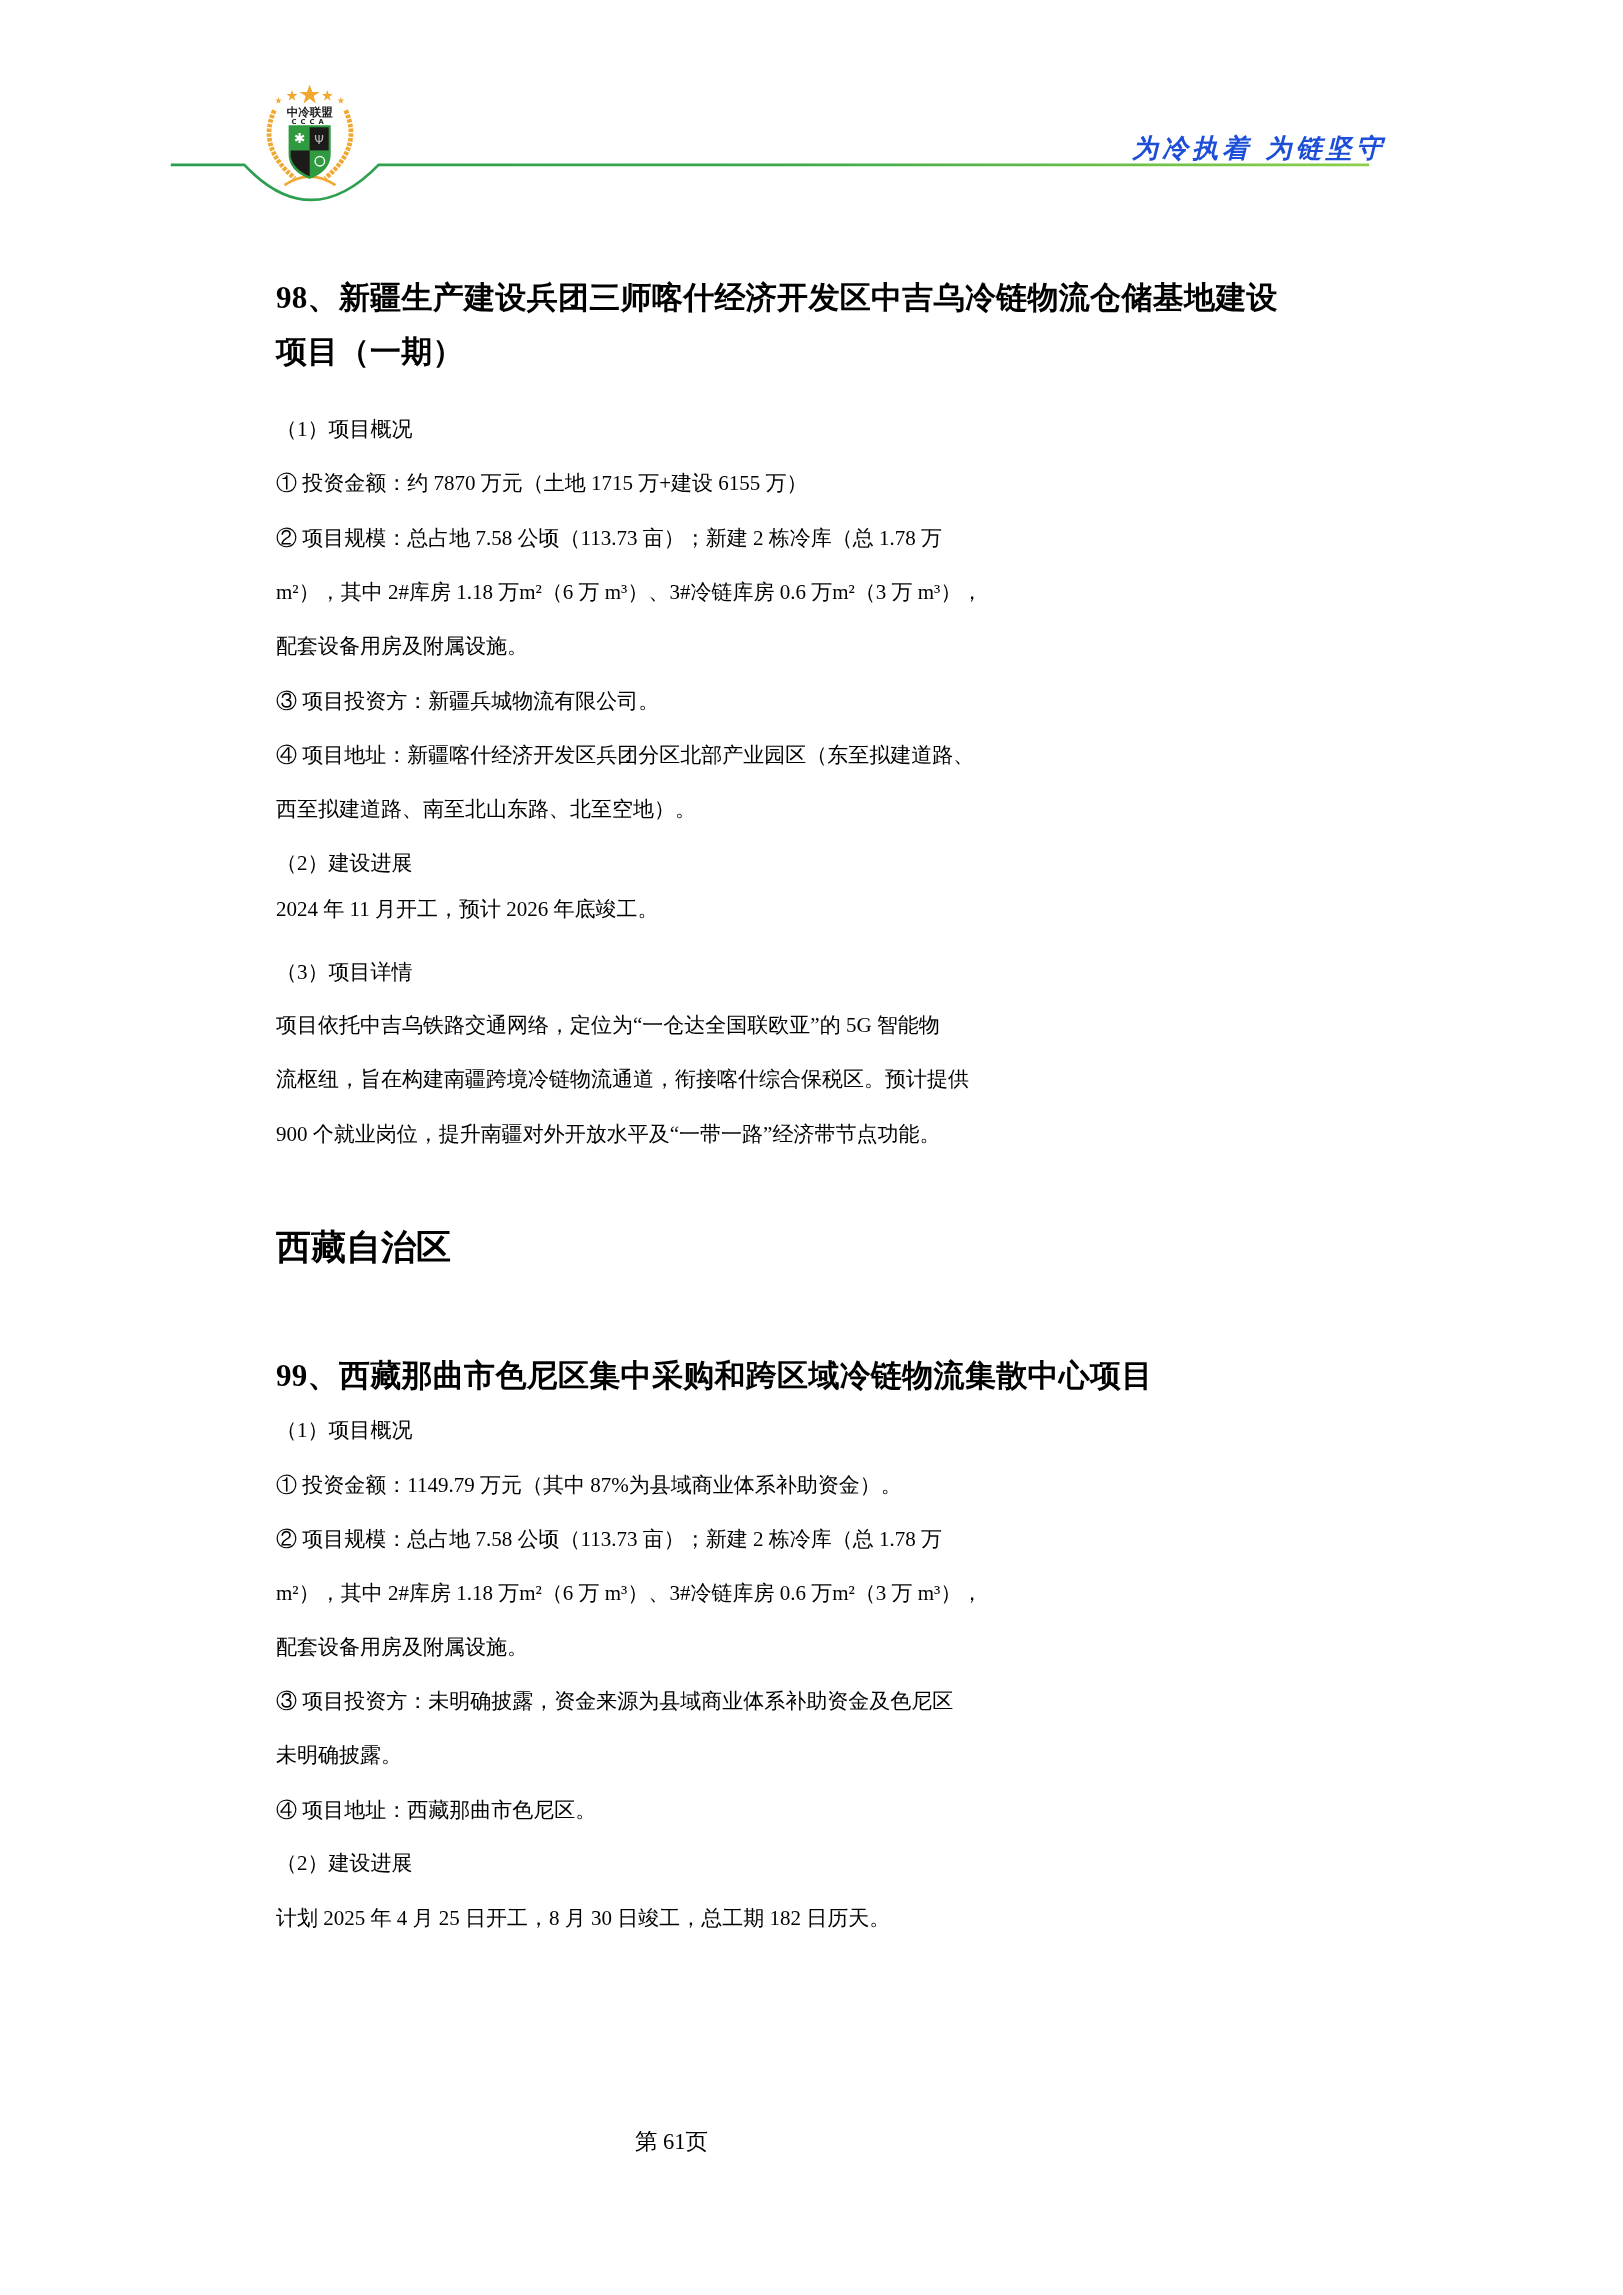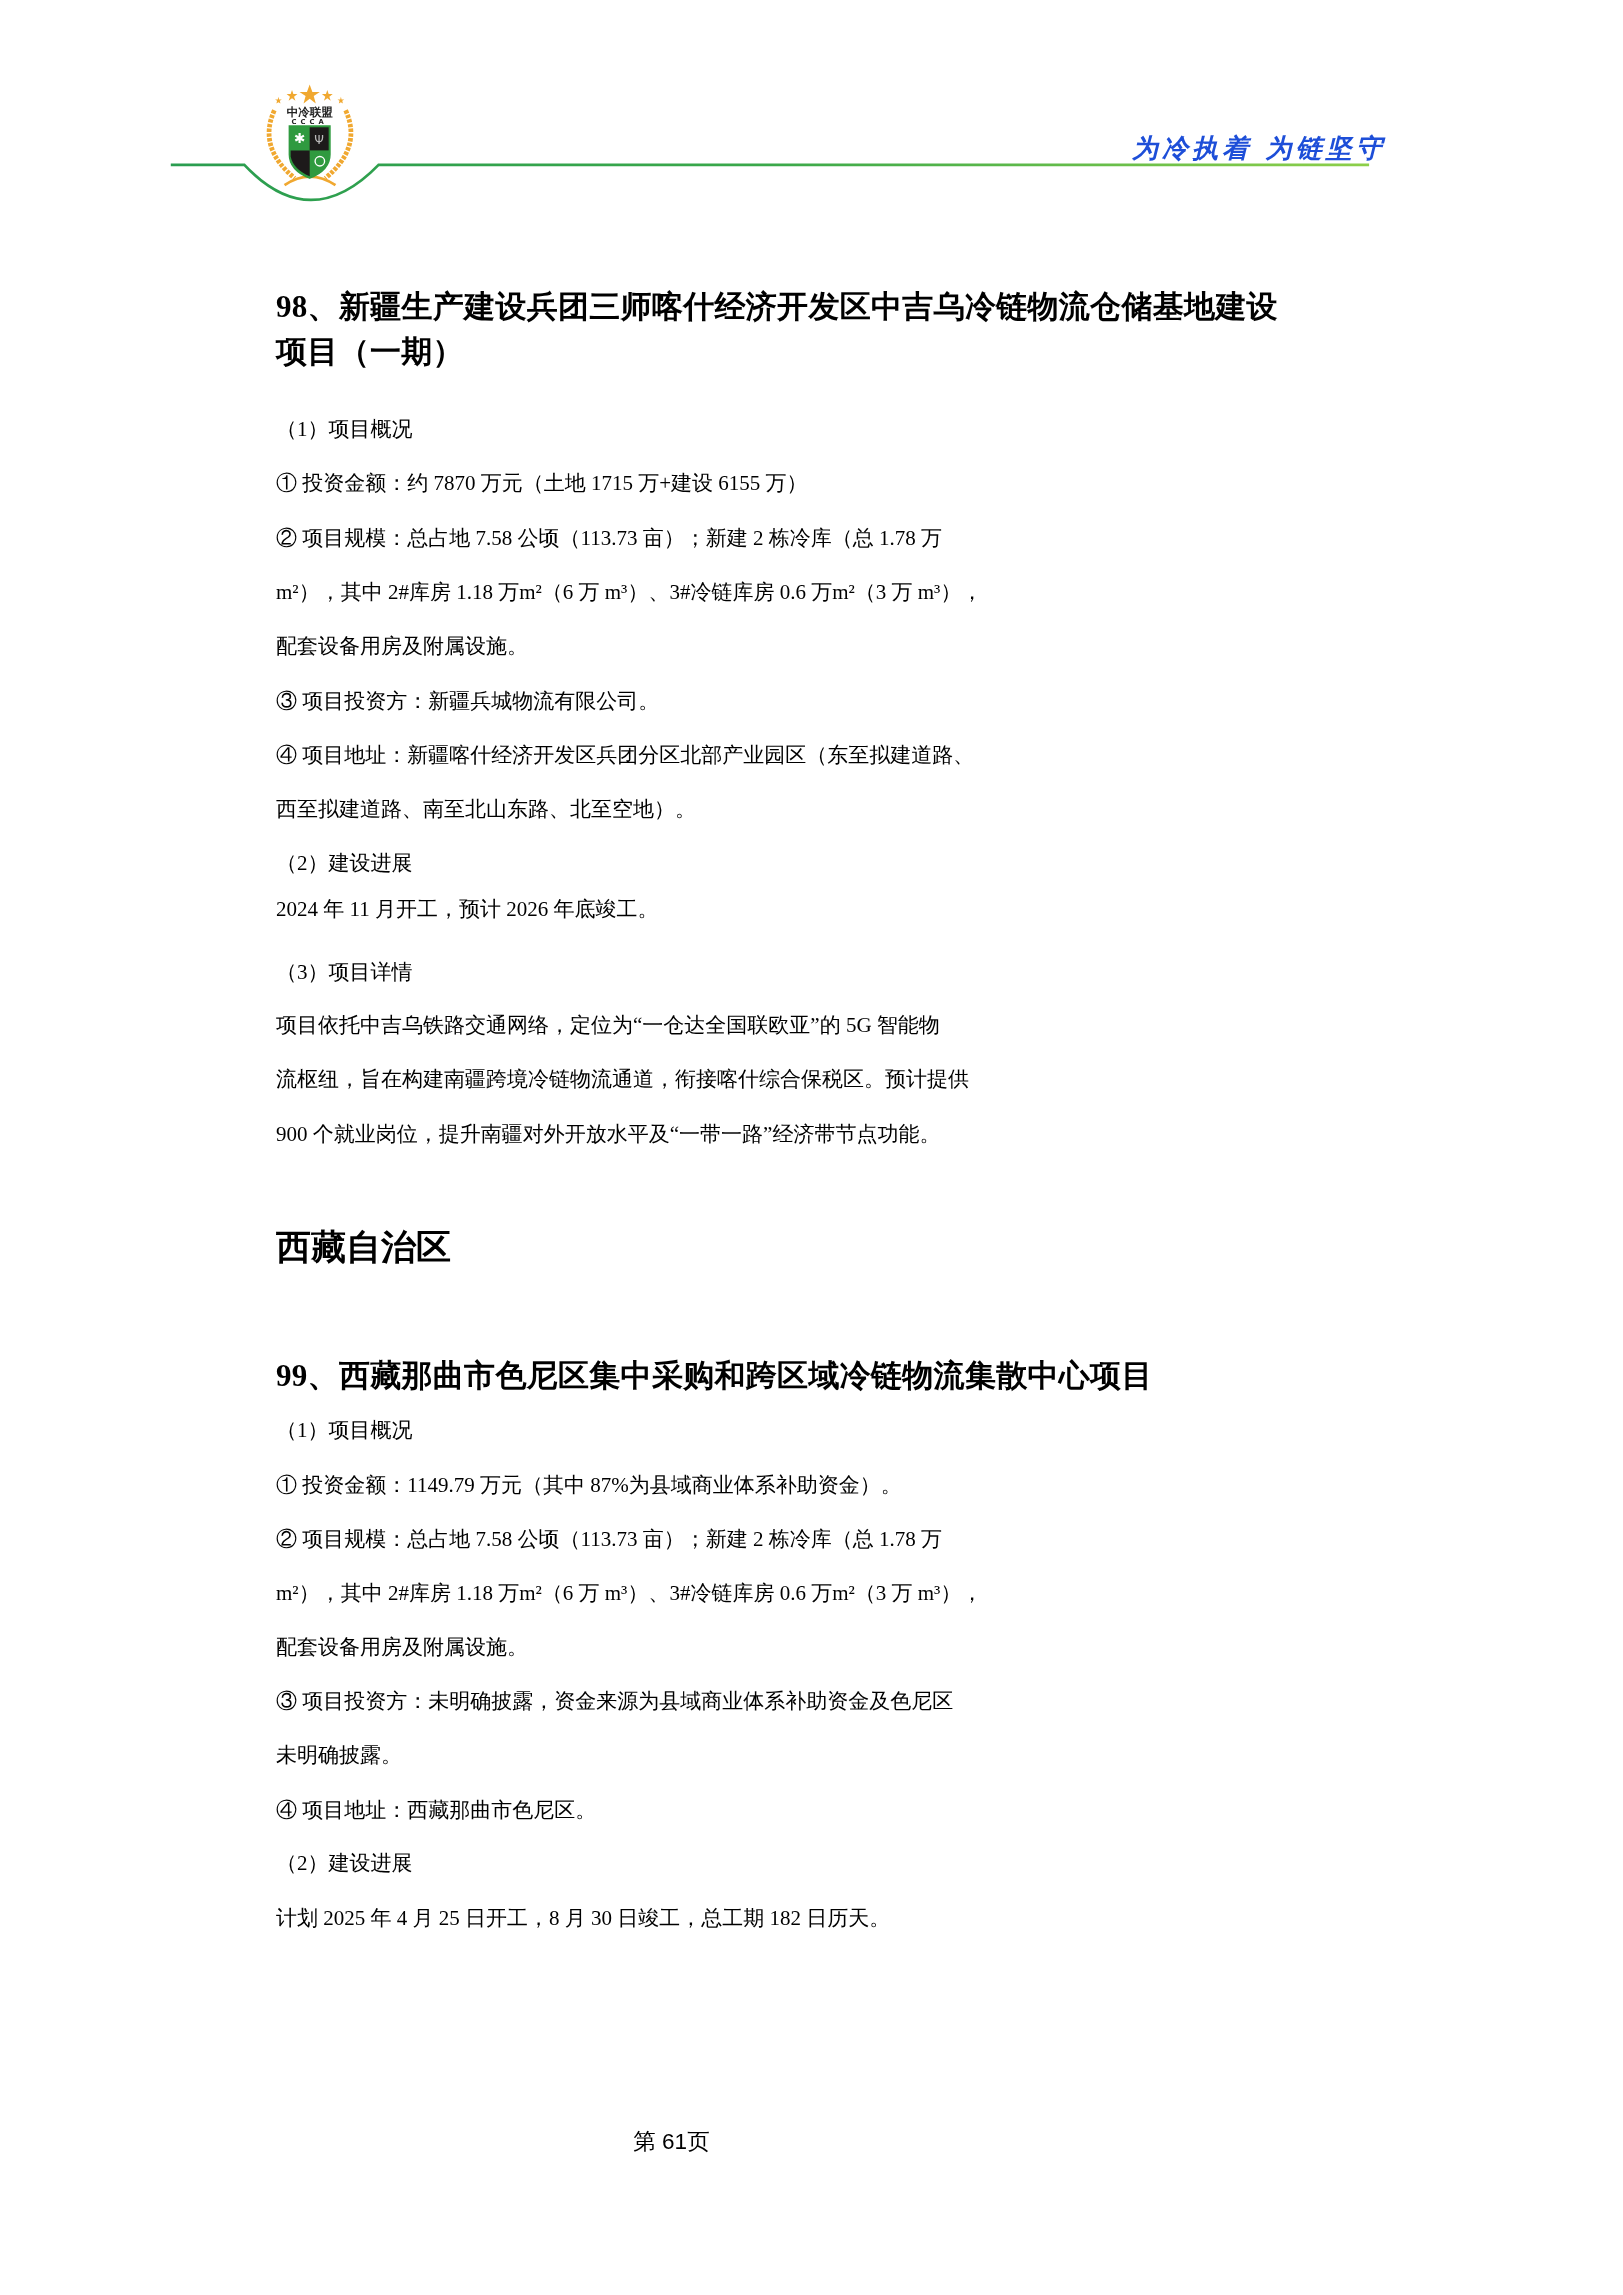--- a/index.html
+++ b/index.html
@@ -6,21 +6,21 @@
   body { width: 1623px; height: 2295px; position: relative; overflow: hidden;
          font-family: "Liberation Serif", "DejaVu Serif", serif; color: #000; }
   .header-line { position: absolute; left: 0; top: 0; width: 1623px; height: 218px; }
   .logo { position: absolute; left: 254px; top: 83px; width: 112px; height: 109px; }
   .slogan { position: absolute; left: 1132px; top: 131px; font-family: "DejaVu Sans", sans-serif;
             font-weight: bold; font-style: italic; font-size: 26px; letter-spacing: 4.1px; color: #1d4ed8; white-space: nowrap; }
   .line { position: absolute; left: 276px; white-space: nowrap; font-size: 21px; line-height: 35px; }
   .h { font-weight: bold; font-size: 31px; letter-spacing: 0.3px; }
   .region { font-weight: bold; font-size: 35px; line-height: 41px; text-align: center; }
   .page-num { position: absolute; left: 0; width: 1343px; top: 2126px; text-align: center;
-              font-family: Liberation Sans, sans-serif; font-size: 22.5px; }
+              font-family: Liberation Serif, serif; font-size: 22.5px; }
   .page-num b { font-weight: normal; }
 </style>
 </head>
 <body>
 
 <svg class="header-line" viewBox="0 0 2381 320">
   <defs>
     <linearGradient id="g1" x1="0" x2="1">
       <stop offset="0" stop-color="#2a9d50"></stop>
       <stop offset="0.5" stop-color="#3aa84a"></stop>
@@ -50,21 +50,21 @@
   <path d="M52 63 L112 63 L112 105 Q112 128 82 140 Q52 128 52 105 Z" fill="#2f9a3f" stroke="#2f9a3f" stroke-width="2"></path>
   <rect x="82" y="65" width="28" height="34" fill="#1d1a1a"></rect>
   <path d="M54 99 L82 99 L82 137 Q58 127 54 108 Z" fill="#1d1a1a"></path>
   <text x="67" y="88" text-anchor="middle" font-size="20" fill="#fff" font-family="DejaVu Sans, sans-serif">✱</text>
   <text x="96" y="90" text-anchor="middle" font-size="18" fill="#bbb" font-family="DejaVu Sans, sans-serif">Ψ</text>
   <circle cx="97" cy="115" r="7" fill="none" stroke="#fff" stroke-width="2"></circle>
 </svg>
 
 <div class="slogan">为冷执着  为链坚守</div>
 
-<div class="line h" style="top:289px">98、新疆生产建设兵团三师喀什经济开发区中吉乌冷链物流仓储基地建设</div>
+<div class="line h" style="top:280px">98、新疆生产建设兵团三师喀什经济开发区中吉乌冷链物流仓储基地建设</div>
 <div class="line h" style="top:334px">项目（一期）</div>
 <div class="line" style="top:412px">（1）项目概况</div>
 <div class="line" style="top:466px">① 投资金额：约 7870 万元（土地 1715 万+建设 6155 万）</div>
 <div class="line" style="top:521px">② 项目规模：总占地 7.58 公顷（113.73 亩）；新建 2 栋冷库（总 1.78 万</div>
 <div class="line" style="top:575px">m²），其中 2#库房 1.18 万m²（6 万 m³）、3#冷链库房 0.6 万m²（3 万 m³），</div>
 <div class="line" style="top:629px">配套设备用房及附属设施。</div>
 <div class="line" style="top:684px">③ 项目投资方：新疆兵城物流有限公司。</div>
 <div class="line" style="top:738px">④ 项目地址：新疆喀什经济开发区兵团分区北部产业园区（东至拟建道路、</div>
 <div class="line" style="top:792px">西至拟建道路、南至北山东路、北至空地）。</div>
 <div class="line" style="top:846px">（2）建设进展</div>

